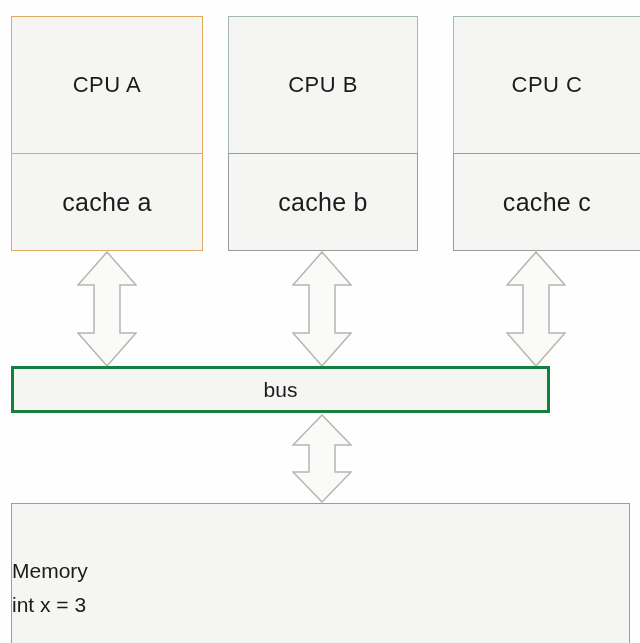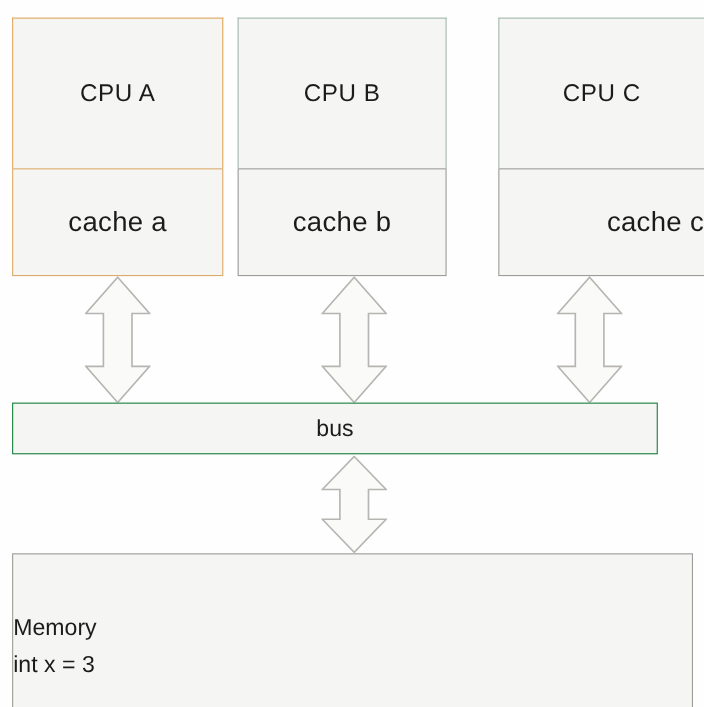--- a/index.html
+++ b/index.html
@@ -27,35 +27,35 @@
     box-sizing: border-box;
     height: 98px;
     background: #f5f5f3;
     border: 1px solid #9c9c9a;
     border-top: 1px solid #a6a6a4;
     display: flex; align-items: center; justify-content: center;
     font-size: 25px;
     letter-spacing: 0.3px;
   }
   #unit-a { left: 11px;  width: 192px; }
-  #unit-b { left: 216px; width: 190px; }
+  #unit-b { left: 228px; width: 190px; }
   #unit-c { left: 442px; width: 188px; padding-left: 11px; }
   
   .arrow { position: absolute; display: block; }
   #arrow-a { left: 77px;  top: 251px; }
   #arrow-b { left: 292px; top: 251px; }
   #arrow-c { left: 506px; top: 251px; }
   #arrow-mem { left: 292px; top: 414px; }
   .bus {
     position: absolute;
     left: 11px; top: 366px;
-    width: 587px; height: 47px;
+    width: 539px; height: 47px;
     box-sizing: border-box;
     background: #f5f5f3;
-    border: 1px solid #15803d;
+    border: 3px solid #15803d;
     display: flex; align-items: center; justify-content: center;
     font-size: 21px;
   }
   .memory {
     position: absolute;
     left: 11px; top: 503px;
     width: 619px; height: 170px;
     box-sizing: border-box;
     background: #f5f5f3;
     border: 1px solid #9c9c9a;
@@ -84,21 +84,21 @@
     </div>
     <div class="cache" style="border-color: rgb(156, 156, 154);">
       <span>cache b</span>
     </div>
   </div>
 
   <div class="unit" id="unit-c">
     <div class="cpu" style="border-color: rgb(163, 186, 176);">
       <span>CPU C</span>
     </div>
-    <div class="cache" style="border-color: rgb(156, 156, 154); justify-content: flex-end;">
+    <div class="cache" style="border-color: rgb(156, 156, 154);">
       <span>cache c</span>
     </div>
   </div>
 
   <svg class="arrow" id="arrow-a" width="60" height="116" viewBox="0 0 60 116">
     <polygon points="30,1 59,34 43,34 43,82 59,82 30,115 1,82 17,82 17,34 1,34" stroke-width="1.5" stroke="#b7b5b2" style="fill: rgb(250, 250, 248);"></polygon>
   </svg>
   <svg class="arrow" id="arrow-b" width="60" height="116" viewBox="0 0 60 116">
     <polygon points="30,1 59,34 43,34 43,82 59,82 30,115 1,82 17,82 17,34 1,34" stroke-width="1.5" stroke="#b7b5b2" style="fill: rgb(250, 250, 248);"></polygon>
   </svg>

